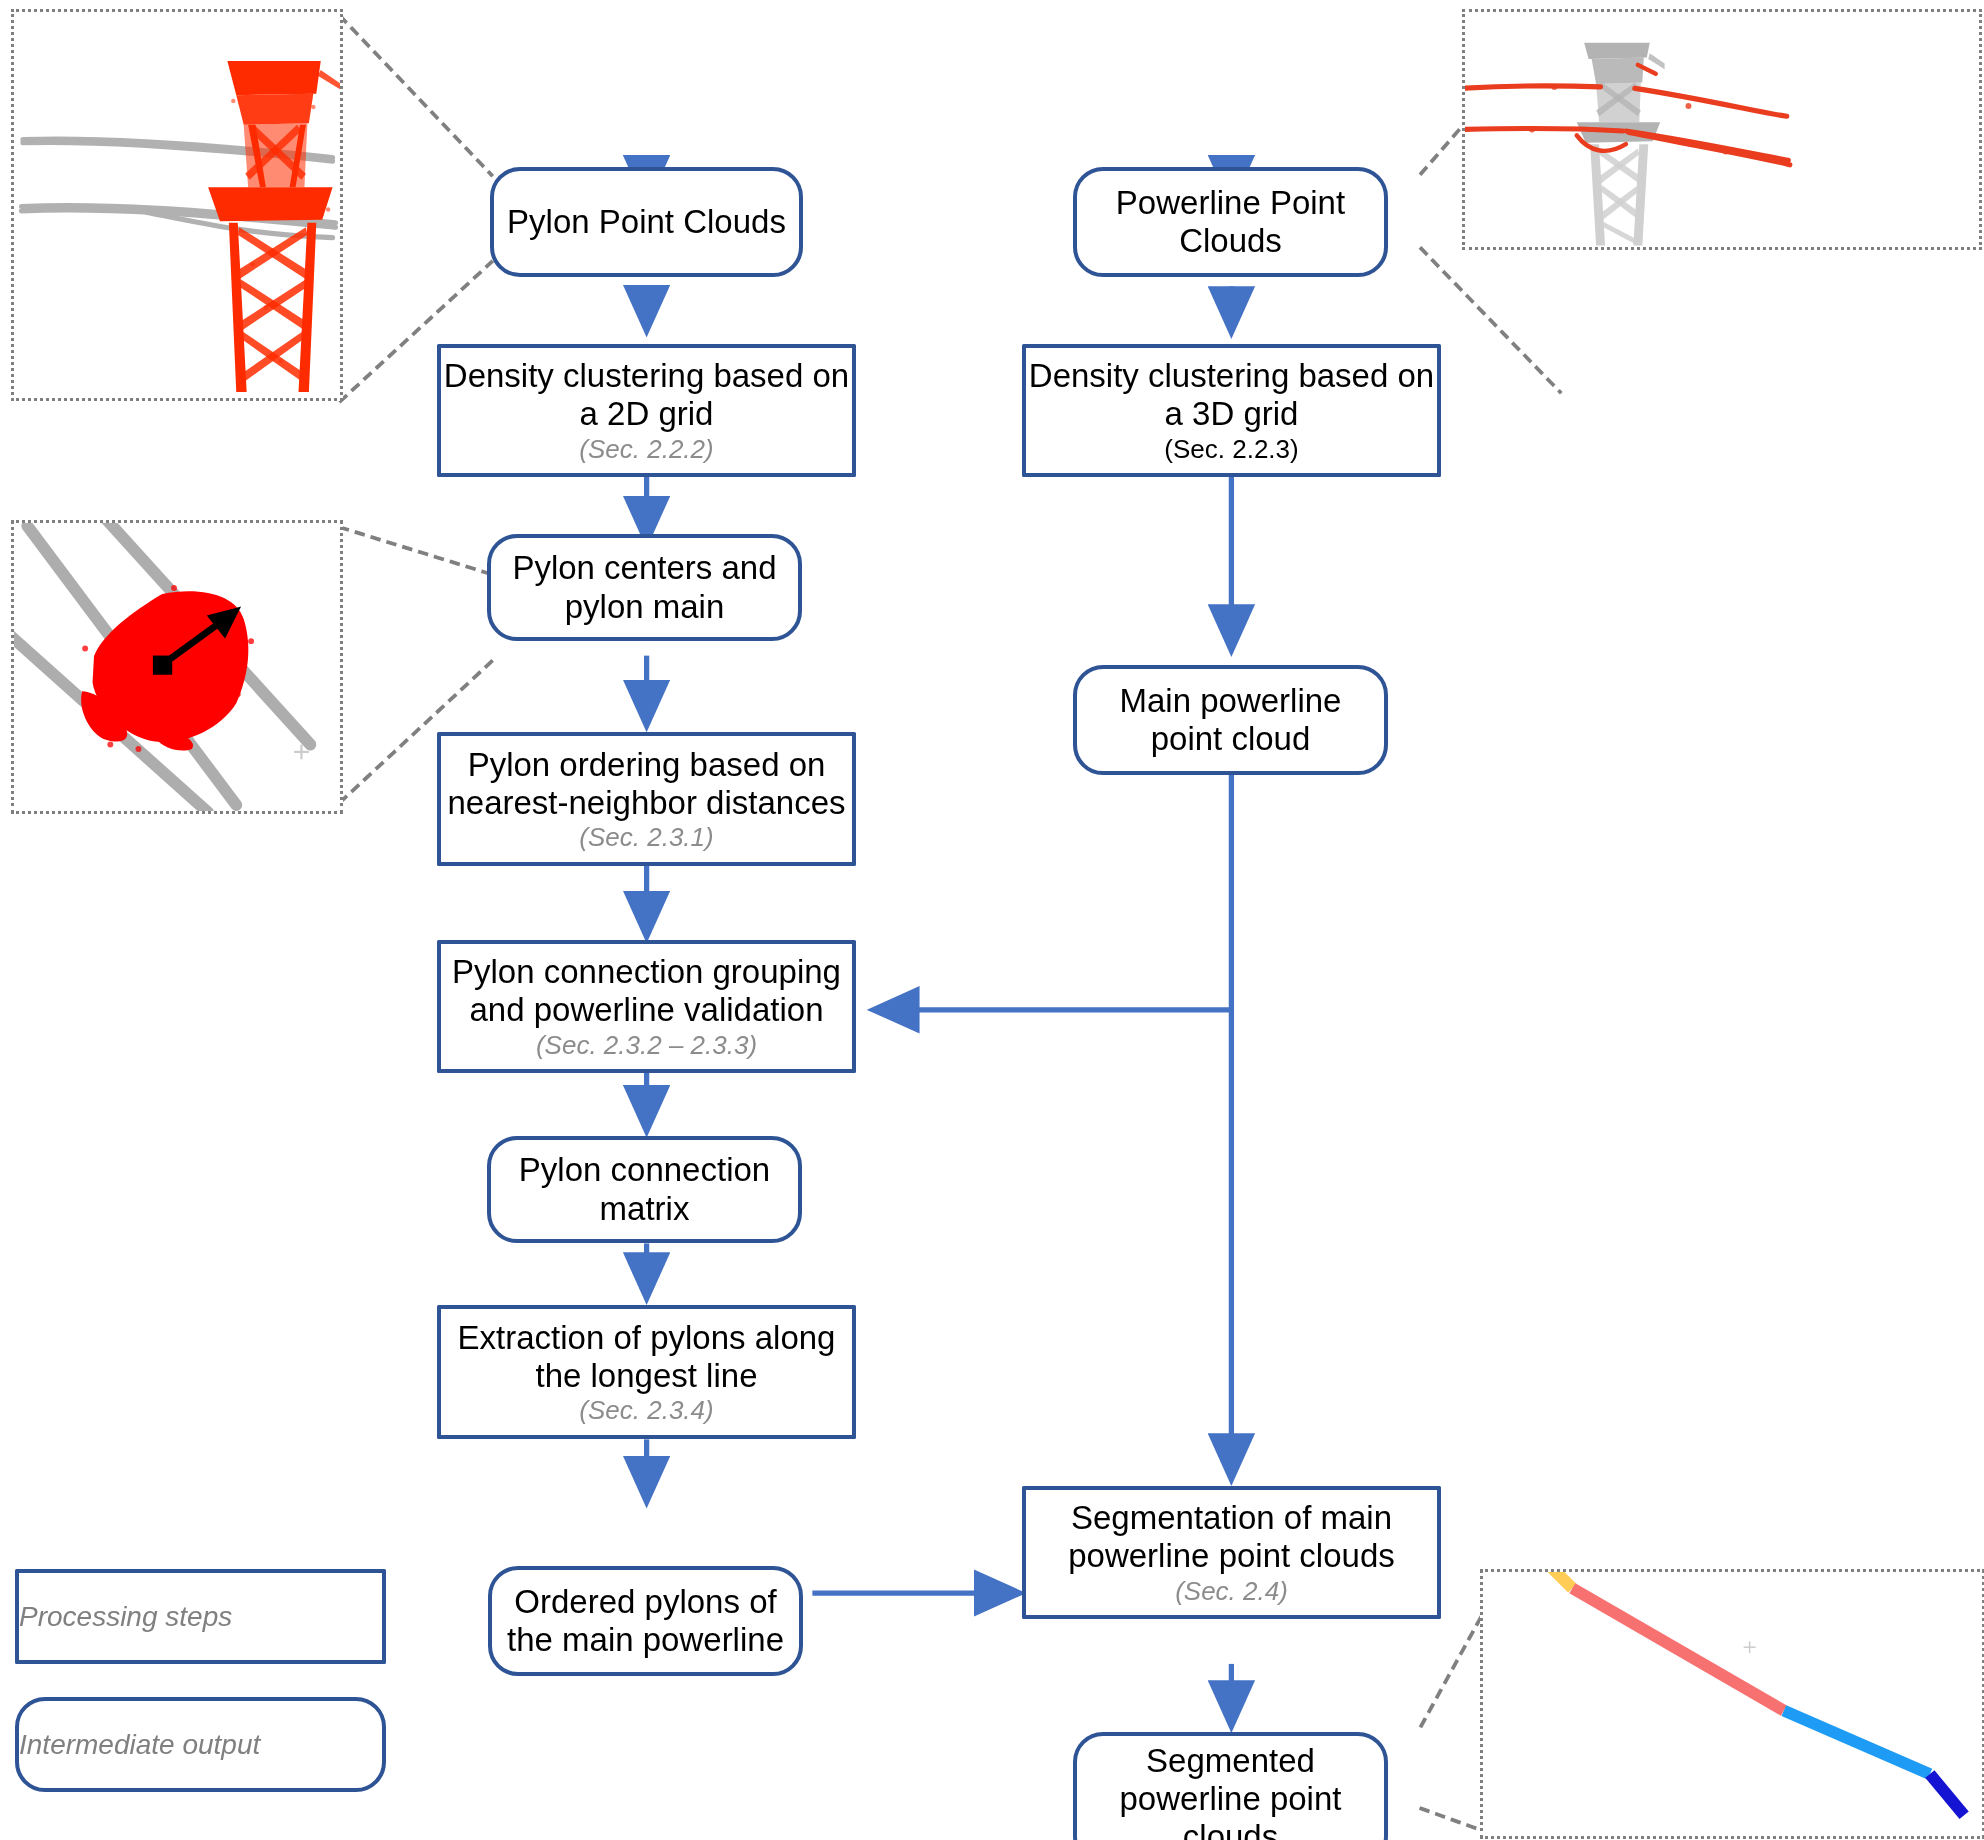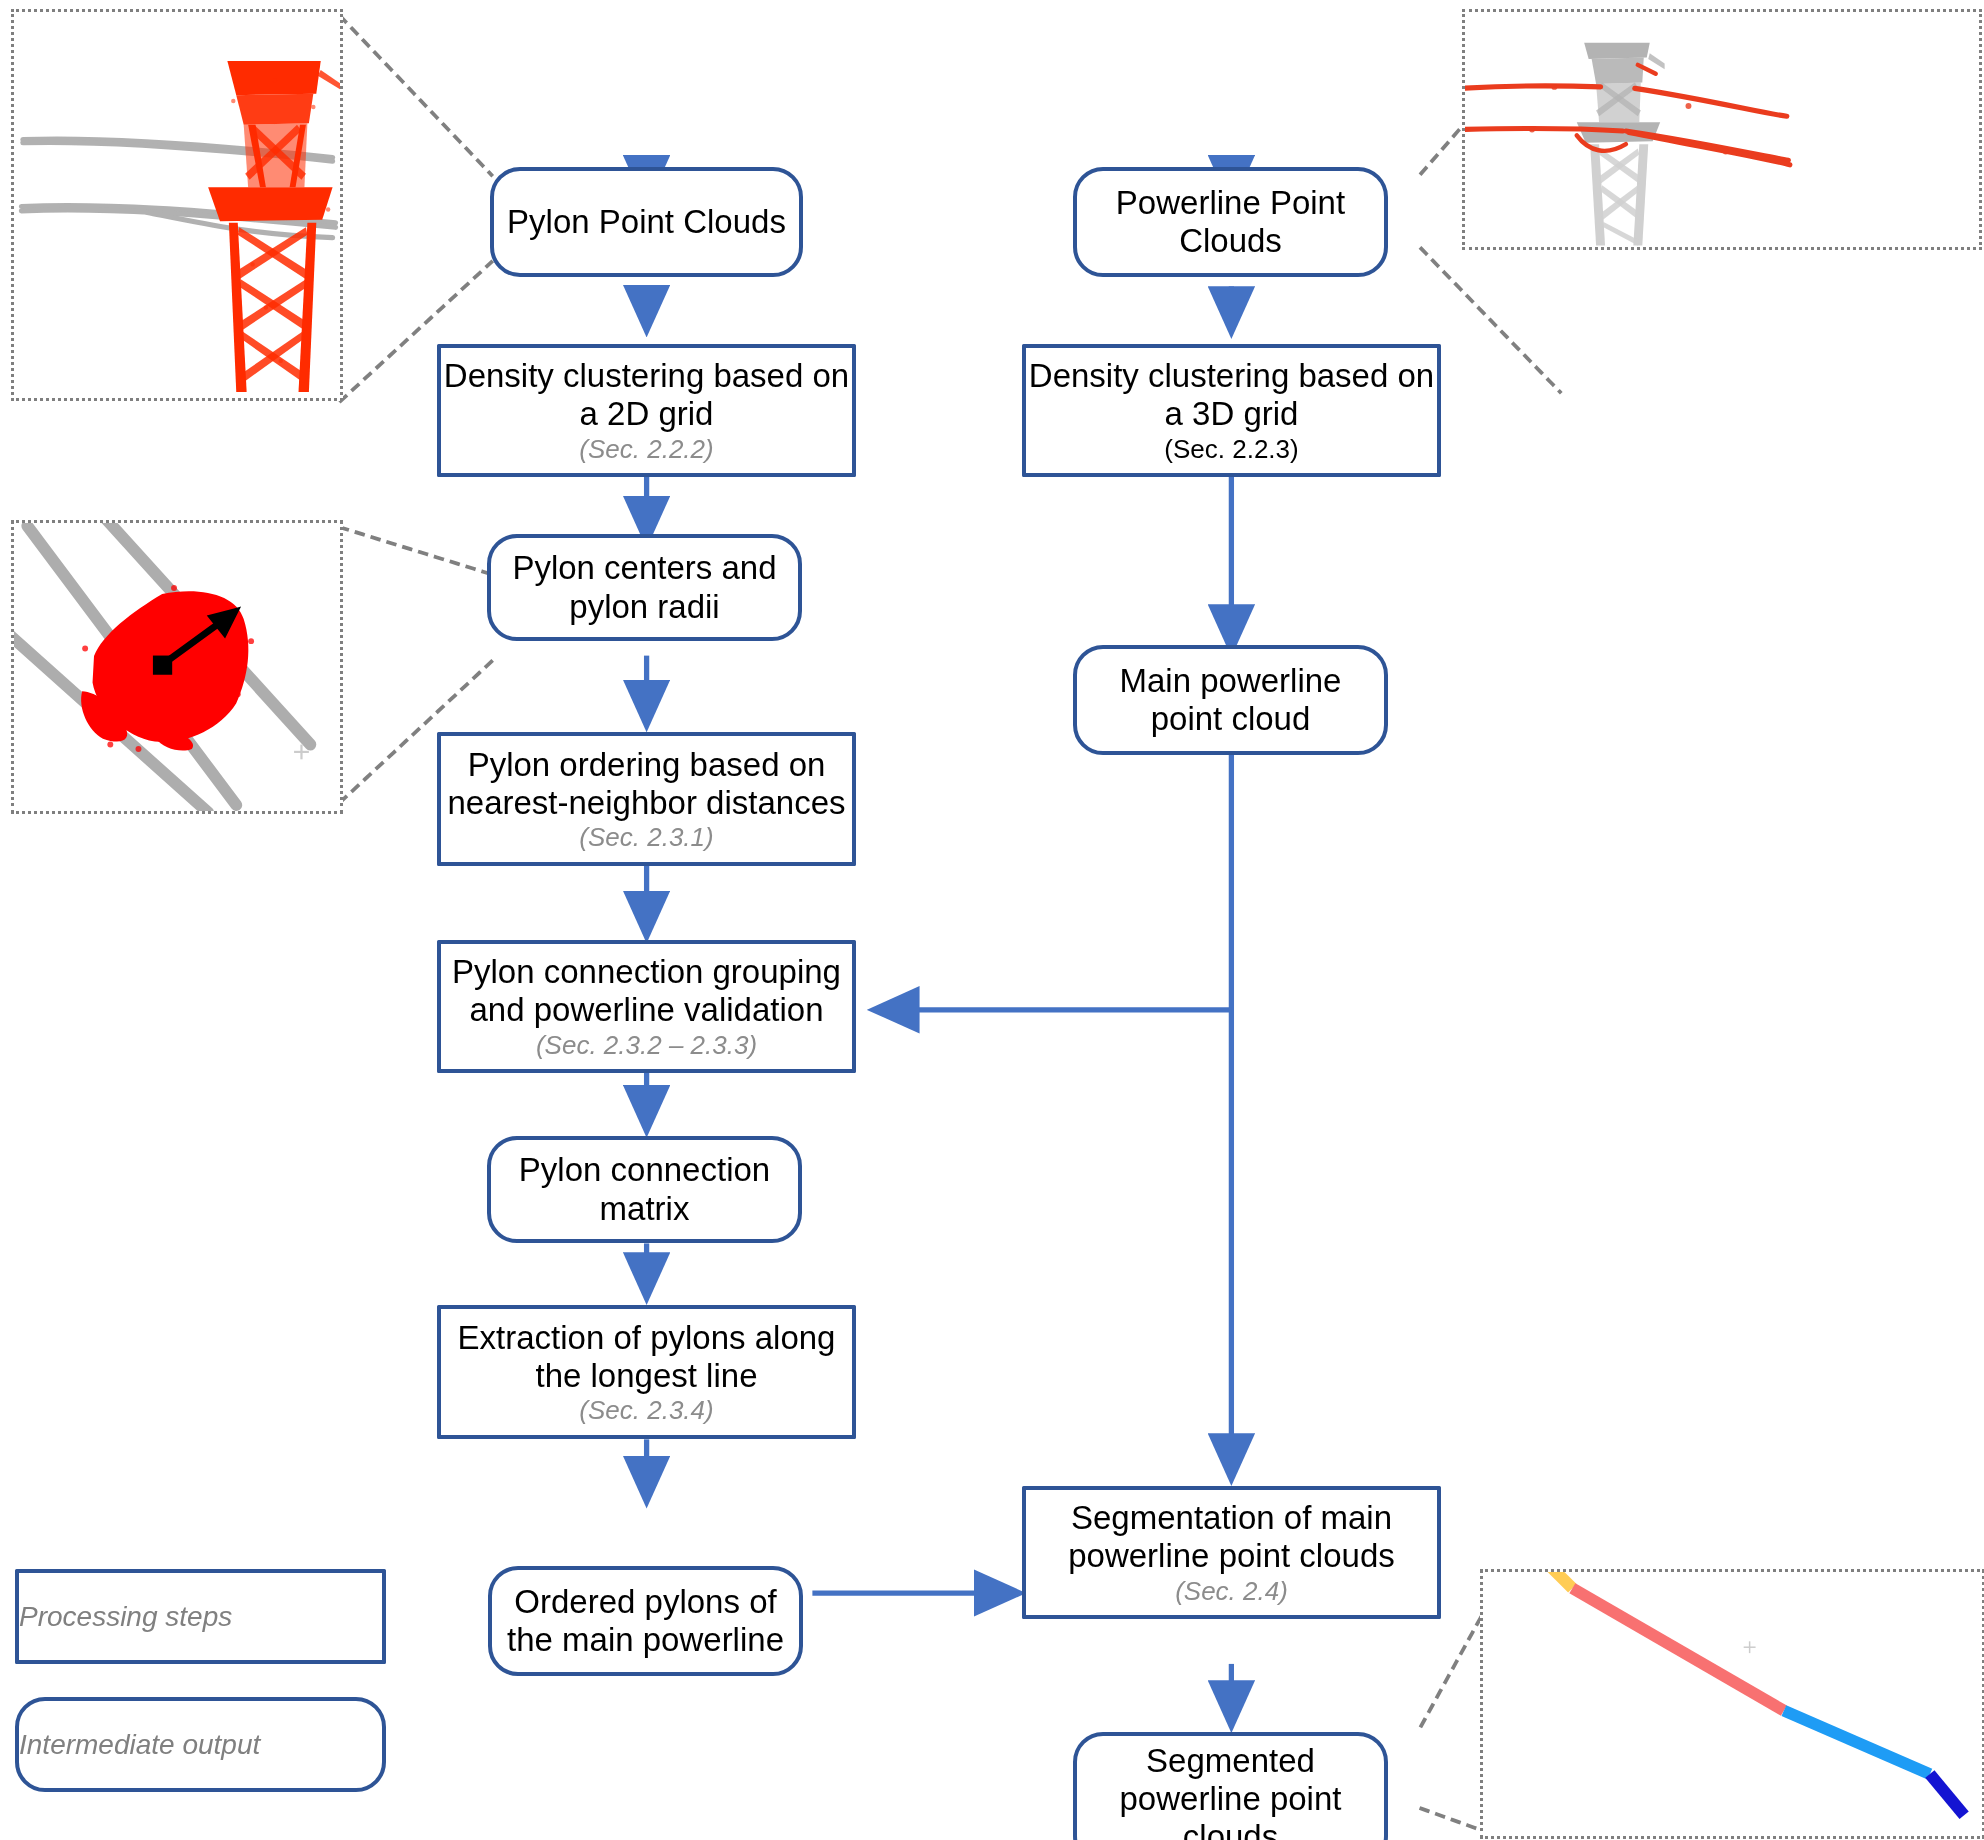--- a/index.html
+++ b/index.html
@@ -261,21 +261,21 @@
   </div>
 
   <div class="node process" style="left:437px;top:344px;width:419px;height:133px;">
     <span class="ln">Density clustering based on</span>
     <span class="ln">a 2D grid</span>
     <span class="sec">(Sec. 2.2.2)</span>
   </div>
 
   <div class="node intermediate" style="left:487px;top:534px;width:315px;height:107px;">
     <span class="ln">Pylon centers and</span>
-    <span class="ln">pylon radii</span>
+    <span class="ln">pylon main</span>
   </div>
 
   <div class="node process" style="left:437px;top:732px;width:419px;height:134px;">
     <span class="ln">Pylon ordering based on</span>
     <span class="ln">nearest-neighbor distances</span>
     <span class="sec">(Sec. 2.3.1)</span>
   </div>
 
   <div class="node process" style="left:437px;top:940px;width:419px;height:133px;">
     <span class="ln">Pylon connection grouping</span>
@@ -303,21 +303,21 @@
     <span class="ln">Powerline Point</span>
     <span class="ln">Clouds</span>
   </div>
 
   <div class="node process" style="left:1022px;top:344px;width:419px;height:133px;">
     <span class="ln">Density clustering based on</span>
     <span class="ln">a 3D grid</span>
     <span class="sec plain">(Sec. 2.2.3)</span>
   </div>
 
-  <div class="node intermediate" style="left:1073px;top:645px;width:315px;height:110px;">
+  <div class="node intermediate" style="left:1073px;top:665px;width:315px;height:110px;">
     <span class="ln">Main powerline</span>
     <span class="ln">point cloud</span>
   </div>
 
   <div class="node process" style="left:1022px;top:1486px;width:419px;height:133px;">
     <span class="ln">Segmentation of main</span>
     <span class="ln">powerline point clouds</span>
     <span class="sec">(Sec. 2.4)</span>
   </div>
 

